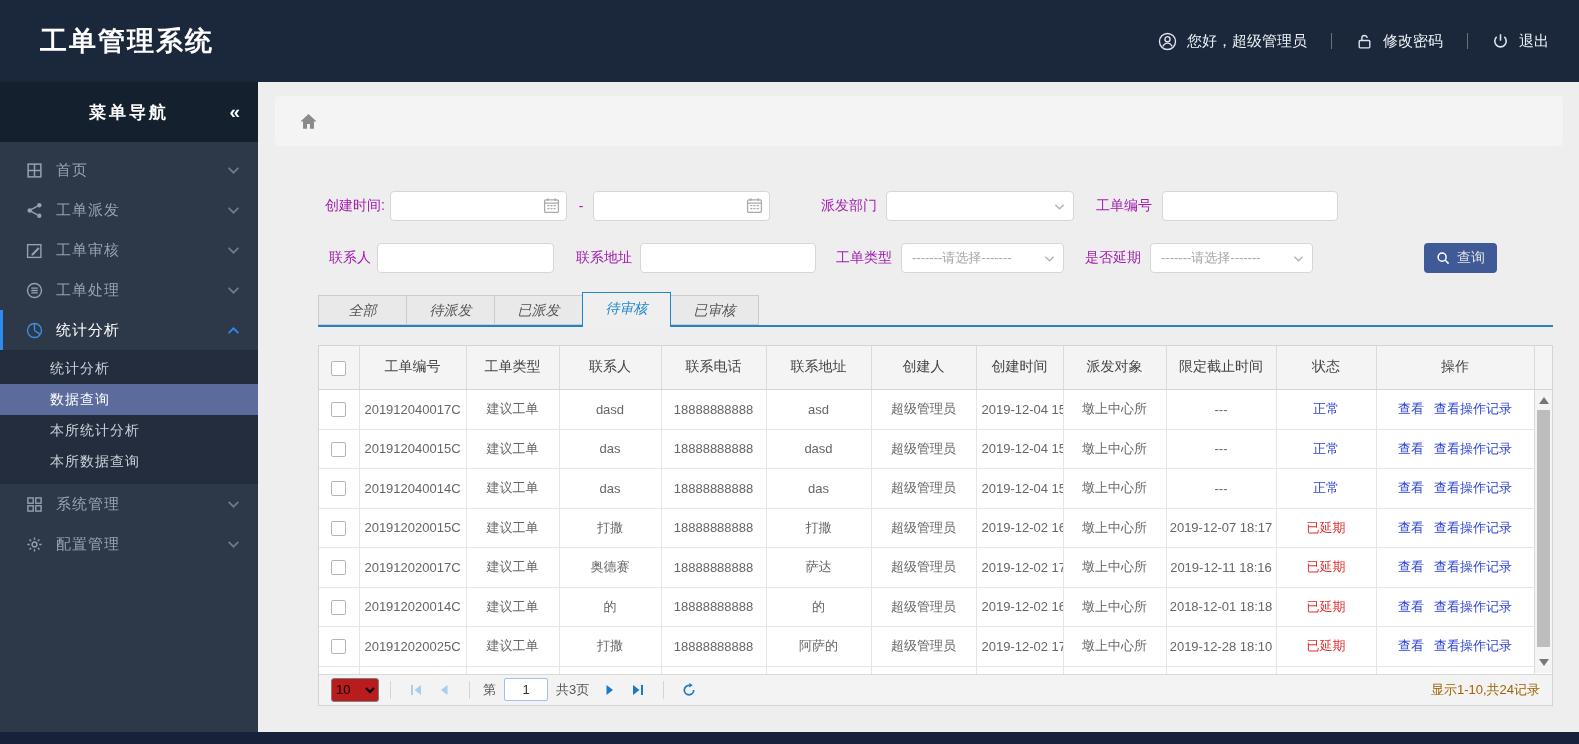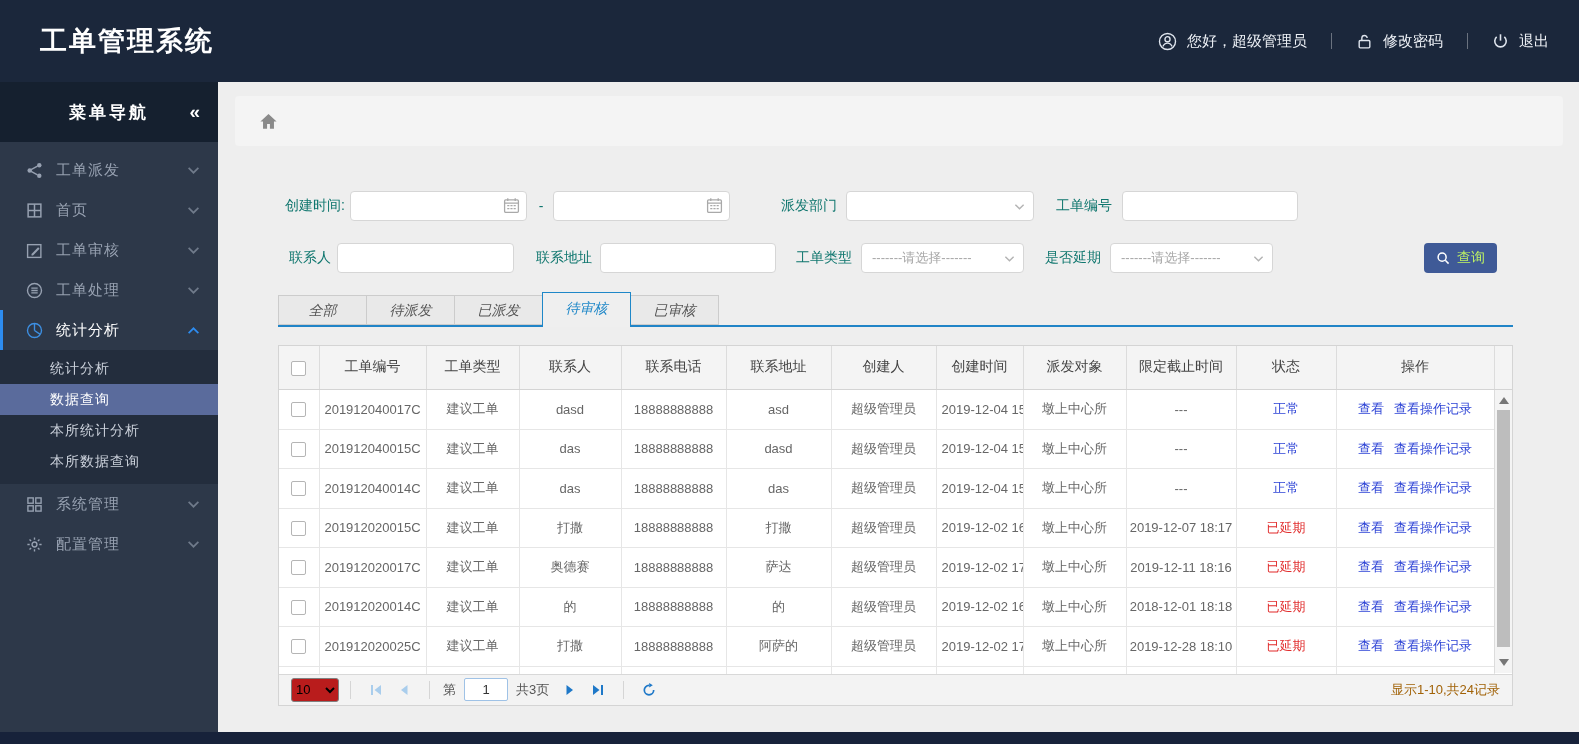--- a/index.html
+++ b/index.html
@@ -8,21 +8,21 @@
   
   .top-header { height:82px; background:#1b273b; display:flex; align-items:center; }
   .app-title { color:#fff; font-size:27px; font-weight:bold; margin-left:40px; letter-spacing:2px; }
   .header-right { margin-left:auto; margin-right:30px; display:flex; align-items:center; color:#eef1f6; font-size:15px; }
   .header-item { display:flex; align-items:center; cursor:pointer; }
   .header-item .icon { display:inline-flex; margin-right:10px; color:#dfe5ee; }
   .header-sep { width:1px; height:16px; background:rgba(255,255,255,.35); margin:0 24px; }
 
   
   .layout { display:flex; height:650px; }
-  .sidebar { width:218px; background:#2d3849; flex:none; }
+  .sidebar { width:258px; background:#2d3849; flex:none; }
   .menu-head { height:60px; background:#15202f; color:#fff; font-size:17px; font-weight:bold; display:flex; align-items:center; justify-content:center; position:relative; letter-spacing:3px; }
   .collapse-btn { position:absolute; right:20px; font-size:19px; font-weight:bold; letter-spacing:-2px; cursor:pointer; color:#fff; }
   .menu { padding-top:8px; }
   .menu-item { height:40px; display:flex; align-items:center; padding:0 18px 0 26px; color:#97a1b1; font-size:15px; cursor:pointer; letter-spacing:1px; }
   .menu-item .icon { width:17px; height:17px; margin-right:13px; display:inline-flex; }
   .menu-item .icon svg { width:100%; height:100%; }
   .menu-item .chev { margin-left:auto; display:inline-flex; width:13px; height:13px; color:#6f7a8a; }
   .menu-item .chev svg { width:100%; height:100%; }
   .menu-item .chev.up svg { transform:rotate(180deg); }
   .menu-item.active { color:#ffffff; border-left:3px solid #2d8cf0; padding-left:23px; }
@@ -35,28 +35,28 @@
   
   .content { flex:1; background:#eeeeee; position:relative; overflow:hidden; }
   .breadcrumb-bar { margin:14px 16px 0 17px; height:50px; background:#f4f4f4; border-radius:4px; display:flex; align-items:center; padding-left:24px; }
   .home-icon { display:inline-flex; width:19px; height:19px; cursor:pointer; }
 
   
   .filters { position:relative; margin-top:44px; }
   .f-row { display:flex; align-items:center; height:32px; }
   .f-row1 { padding-left:65px; margin-bottom:20px; }
   .f-row2 { padding-left:69px; }
-  .f-label { font-size:14px; color:#0f766e; text-align:right; white-space:nowrap; flex:none; }
+  .f-label { font-size:14px; color:#a21caf; text-align:right; white-space:nowrap; flex:none; }
   .f-input { height:30px; border:1px solid #d6d6d6; border-radius:4px; background:#fff; font-size:13px; color:#555; padding:0 8px; outline:none; }
   .date-wrap { position:relative; flex:none; }
   .date-wrap .f-input { width:100%; padding-right:30px; }
   .cal-icon { position:absolute; right:7px; top:6px; width:17px; height:17px; display:inline-flex; pointer-events:none; }
   .sel { height:30px; border:1px solid #d6d6d6; border-radius:4px; background:#fff; position:relative; display:flex; align-items:center; padding:0 24px 0 10px; font-size:13px; color:#a6a6a6; cursor:pointer; flex:none; white-space:nowrap; overflow:hidden; }
   .sel .chev-d { position:absolute; right:8px; top:11px; width:11px; height:8px; display:inline-flex; color:#b3b3b3; }
-  .search-btn { position:absolute; right:82px; bottom:1px; height:30px; width:73px; background:#3f5a97; border:none; border-radius:4px; color:#bef264; font-size:14px; display:flex; align-items:center; justify-content:center; cursor:pointer; font-family:"Liberation Sans",sans-serif; }
+  .search-btn { position:absolute; right:82px; bottom:1px; height:30px; width:73px; background:#3f5a97; border:none; border-radius:4px; color:#e5e5e5; font-size:14px; display:flex; align-items:center; justify-content:center; cursor:pointer; font-family:"Liberation Sans",sans-serif; }
   .search-btn .icon { display:inline-flex; width:14px; height:14px; margin-right:7px; }
 
   
   .tabs { margin:20px 0 0 60px; width:1235px; display:flex; align-items:flex-end; border-bottom:2px solid #2084c7; height:33px; }
   .tab { width:89px; height:30px; line-height:28px; text-align:center; font-size:14px; color:#555; background:#e9e9e9; border:1px solid #cccccc; margin-right:-1px; cursor:pointer;font-style:italic; }
   .tab.active { background:#efefef; color:#1e87c8; border:1px solid #1e87c8; border-bottom:none; height:35px; margin-bottom:-2px; position:relative; z-index:2; line-height:31px; }
 
   
   .table-wrap { margin:18px 0 0 60px; width:1235px; background:#fff; border:1px solid #d4d4d4; position:relative; }
   table { border-collapse:collapse; table-layout:fixed; }
@@ -133,42 +133,42 @@
 <div class="layout">
 
   <aside class="sidebar">
     <div class="menu-head">
       <span>菜单导航</span>
       <span class="collapse-btn">«</span>
     </div>
     <nav class="menu">
         <div class="menu-item">
           <span class="icon">
+            <svg viewBox="0 0 16 16" fill="none" stroke="currentColor" stroke-width="1.4">
+              <rect x="2" y="2" width="12" height="12"></rect>
+              <path d="M8 2v12M2 8h12"></path>
+            </svg>
+          </span>
+          <span class="mi-label">首页</span>
+          <span class="chev down">
+            <svg viewBox="0 0 12 8" fill="none" stroke="currentColor" stroke-width="1.6">
+              <path d="M1.5 1.5L6 6l4.5-4.5"></path>
+            </svg>
+          </span>
+        </div>
+        <div class="menu-item">
+          <span class="icon">
             <svg viewBox="0 0 16 16" fill="currentColor">
               <circle cx="12.5" cy="3" r="2.1"></circle>
               <circle cx="3.5" cy="8" r="2.1"></circle>
               <circle cx="12.5" cy="13" r="2.1"></circle>
               <path d="M4.8 7.2l6-3.3M4.8 8.8l6 3.3" stroke="currentColor" stroke-width="1.3" fill="none"></path>
             </svg>
           </span>
           <span class="mi-label">工单派发</span>
-          <span class="chev down">
-            <svg viewBox="0 0 12 8" fill="none" stroke="currentColor" stroke-width="1.6">
-              <path d="M1.5 1.5L6 6l4.5-4.5"></path>
-            </svg>
-          </span>
-        </div>
-        <div class="menu-item">
-          <span class="icon">
-            <svg viewBox="0 0 16 16" fill="none" stroke="currentColor" stroke-width="1.4">
-              <rect x="2" y="2" width="12" height="12"></rect>
-              <path d="M8 2v12M2 8h12"></path>
-            </svg>
-          </span>
-          <span class="mi-label">首页</span>
           <span class="chev down">
             <svg viewBox="0 0 12 8" fill="none" stroke="currentColor" stroke-width="1.6">
               <path d="M1.5 1.5L6 6l4.5-4.5"></path>
             </svg>
           </span>
         </div>
         <div class="menu-item">
           <span class="icon">
             <svg viewBox="0 0 16 16" fill="none" stroke="currentColor" stroke-width="1.3">
               <rect x="1.5" y="2.5" width="12.5" height="12"></rect>

